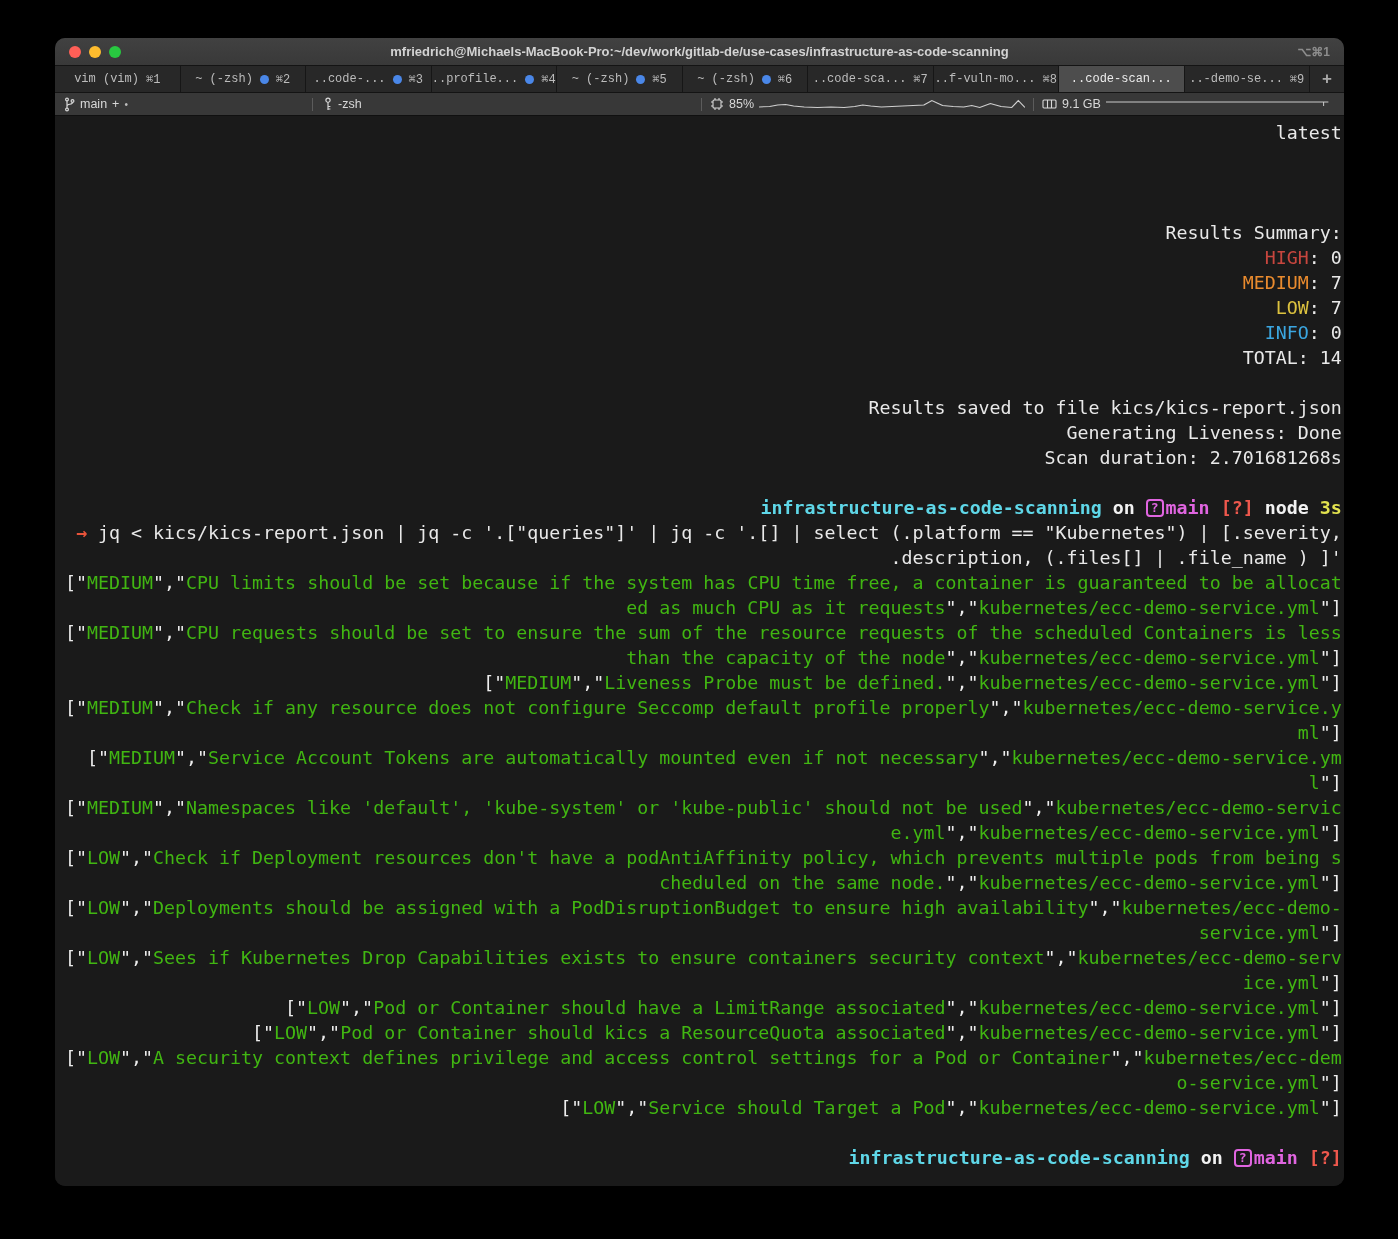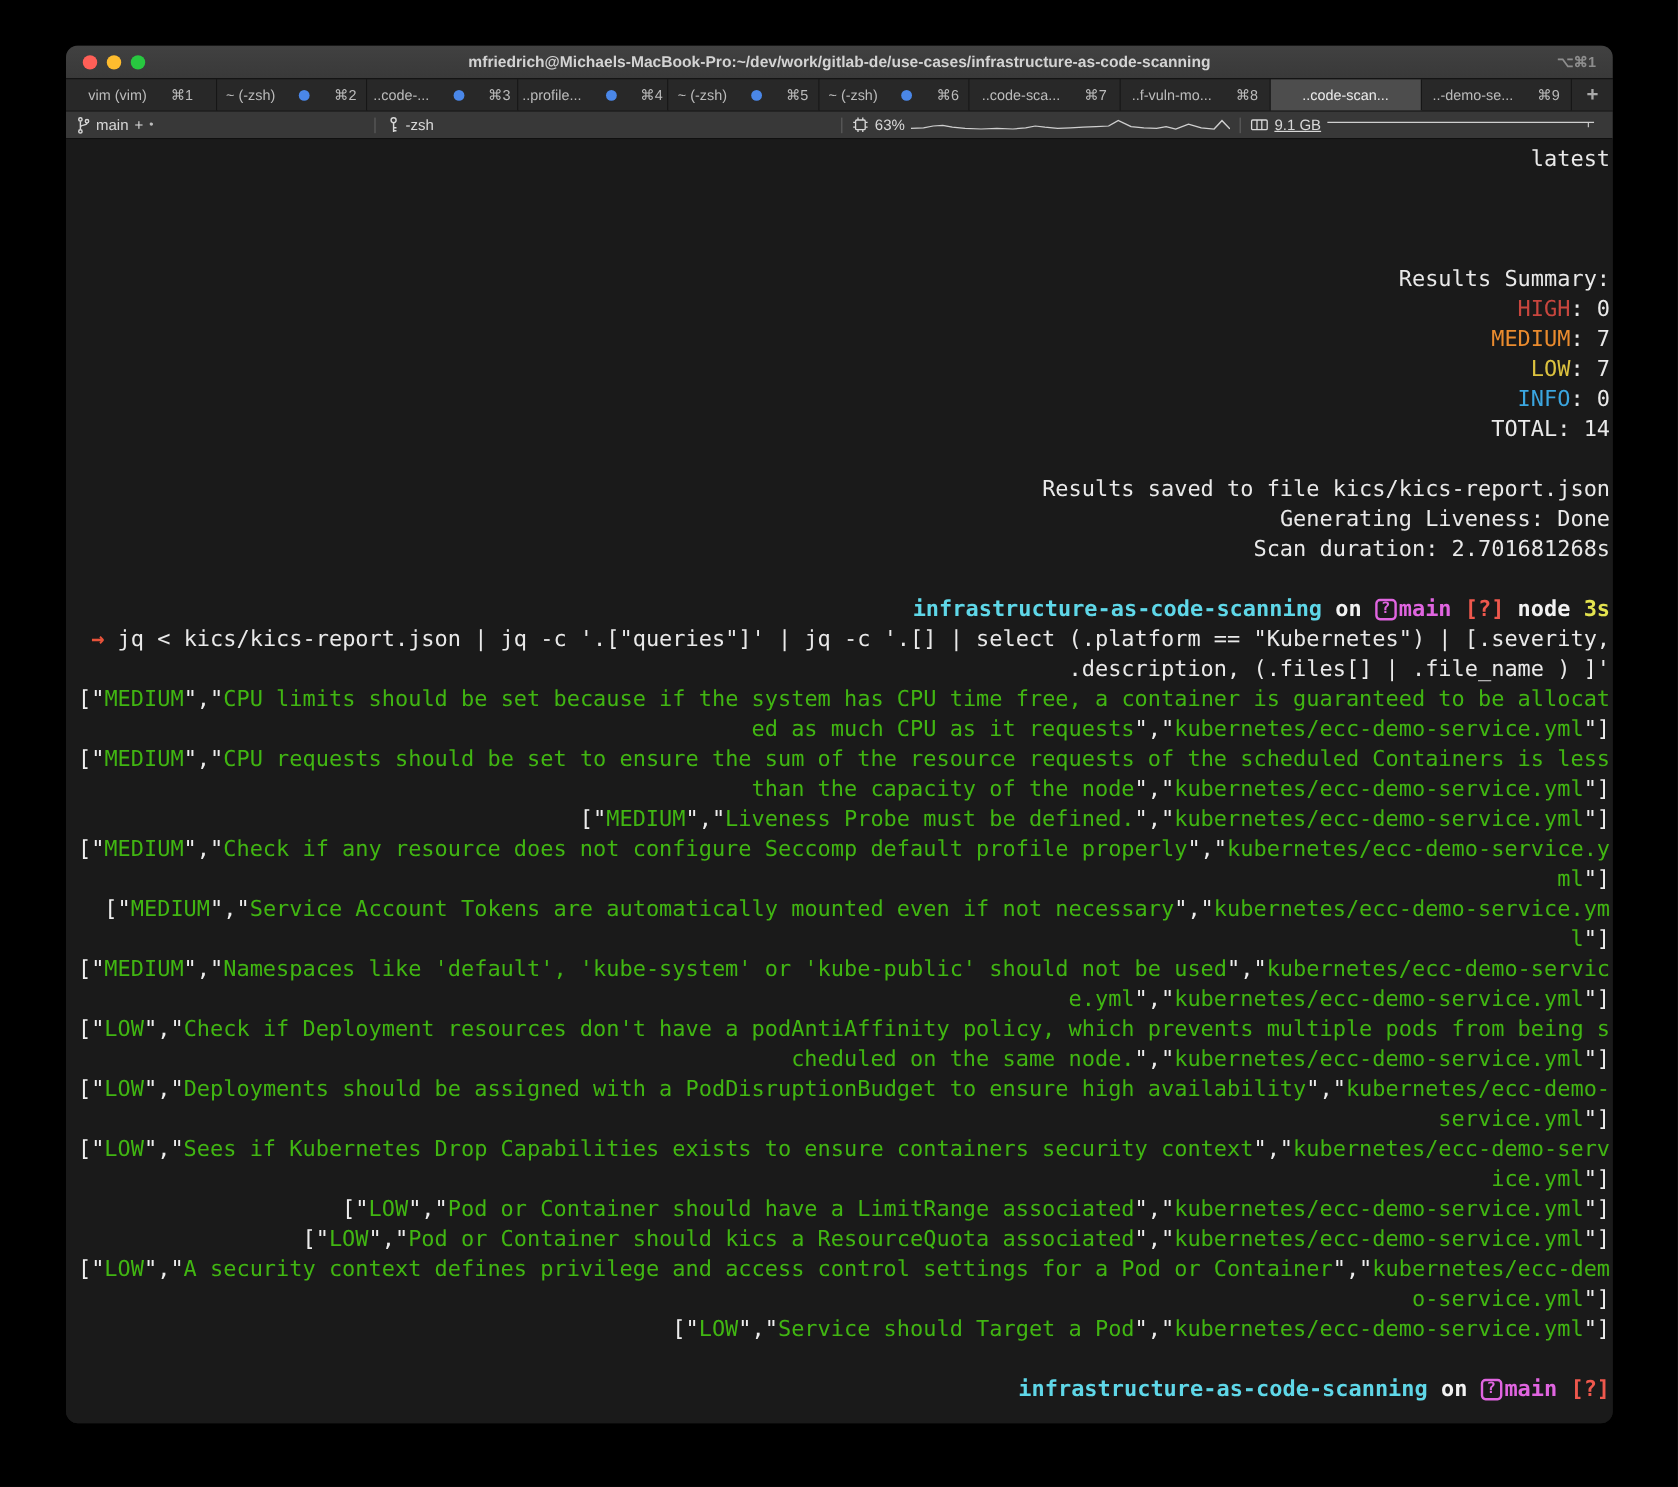--- a/index.html
+++ b/index.html
@@ -22,41 +22,41 @@
   .traffic{position:absolute;left:14px;top:0;height:100%;display:flex;align-items:center;gap:8px;}
   .tl{width:12px;height:12px;border-radius:50%;}
   .tl.red{background:#ff5f57;}
   .tl.yellow{background:#febc2e;}
   .tl.green{background:#28c840;}
   .title-text{font-size:13px;font-weight:bold;color:#d3d3d3;}
   .title-shortcut{position:absolute;right:14px;font-size:12px;font-weight:bold;color:#8d8d8d;}
   
   .tabbar{height:26px;display:flex;background:#232323;border-bottom:1px solid #141414;}
   .tab{
-    flex:1;display:flex;align-items:center;justify-content:center;gap:20px;
+    flex:1;display:flex;align-items:center;justify-content:center;gap:7px;
     background:#282828;border-right:1px solid #161616;
-    font-size:12px;color:#bcbcbc;cursor:default;min-width:0;white-space:nowrap;overflow:hidden;
+    font-size:12px;color:#bcbcbc;cursor:default;min-width:0;white-space:nowrap;overflow:hidden;font-family:Liberation Mono, monospace;
   }
   .tab.active{background:#4d4d4d;color:#ececec;}
   .tab-dot{width:9px;height:9px;border-radius:50%;background:var(--tab-dot,#4a87e8);flex:0 0 auto;}
   .tab-shortcut{color:inherit;}
   .newtab{
     flex:0 0 34px;display:flex;align-items:center;justify-content:center;
     background:#282828;color:#a9a9a9;font-size:17px;font-weight:bold;
   }
   
   .statusbar{
     height:22px;background:#383838;display:flex;align-items:center;
     font-size:12.5px;color:#d8d8d8;border-bottom:1px solid #101010;
   }
   .sb-seg{display:flex;align-items:center;gap:5px;height:100%;}
   .sb-git{width:248px;padding-left:9px;}
   .sb-shell{width:378px;padding-left:10px;}
   .sb-cpu{width:315px;padding:0 8px;}
-  .sb-mem{flex:1;padding:0 10px 0 8px;text-decoration:underline;}
+  .sb-mem{flex:1;padding:0 10px 0 8px;}
   .sb-sep{width:1px;height:13px;background:#5c5c5c;flex:0 0 auto;}
   .sb-icon{display:inline-flex;align-items:center;flex:0 0 auto;}
   .sb-graph{flex:1;}
   
   .terminal{
     height:1073px;background:#1a1a1a;padding:4px 0 0 8px;box-sizing:border-box;
     font-family:"DejaVu Sans Mono",monospace;font-size:18.3px;line-height:25px;
     color:#e9e9e9;cursor:text;
   }
   .line{
@@ -172,21 +172,21 @@
     <div class="sb-sep"></div>
     <div class="sb-seg sb-cpu">
       <span class="sb-icon">
         <svg width="14" height="14" viewBox="0 0 14 14">
             <g stroke="#d8d8d8" stroke-width="1.1" fill="none">
               <rect x="3" y="3" width="8" height="8" rx="1"></rect>
               <path d="M5 3 V1 M9 3 V1 M5 11 v2 M9 11 v2 M3 5 H1 M3 9 H1 M11 5 h2 M11 9 h2"></path>
             </g>
           </svg>
       </span>
-      <span>63%</span>
+      <span>85%</span>
       <span class="sb-graph">
         <svg width="100%" height="16" viewBox="0 0 200 16" preserveAspectRatio="none">
             <polyline fill="none" stroke="#cfcfcf" stroke-width="1" points="0,12 8,11.5 14,10 20,9.5 26,11 34,12 44,12.5 54,12 64,12.5 72,11.5 78,10 84,11 92,12 100,11.5 108,11 116,10.5 124,10 130,5.5 138,10.5 146,11.5 154,12 160,10.5 166,12.5 174,8.5 182,11.5 190,12.5 195,5.5 200,12.5"></polyline>
           </svg>
       </span>
     </div>
     <div class="sb-sep"></div>
     <div class="sb-seg sb-mem">
       <span class="sb-icon">
         <svg width="15" height="12" viewBox="0 0 15 12">

